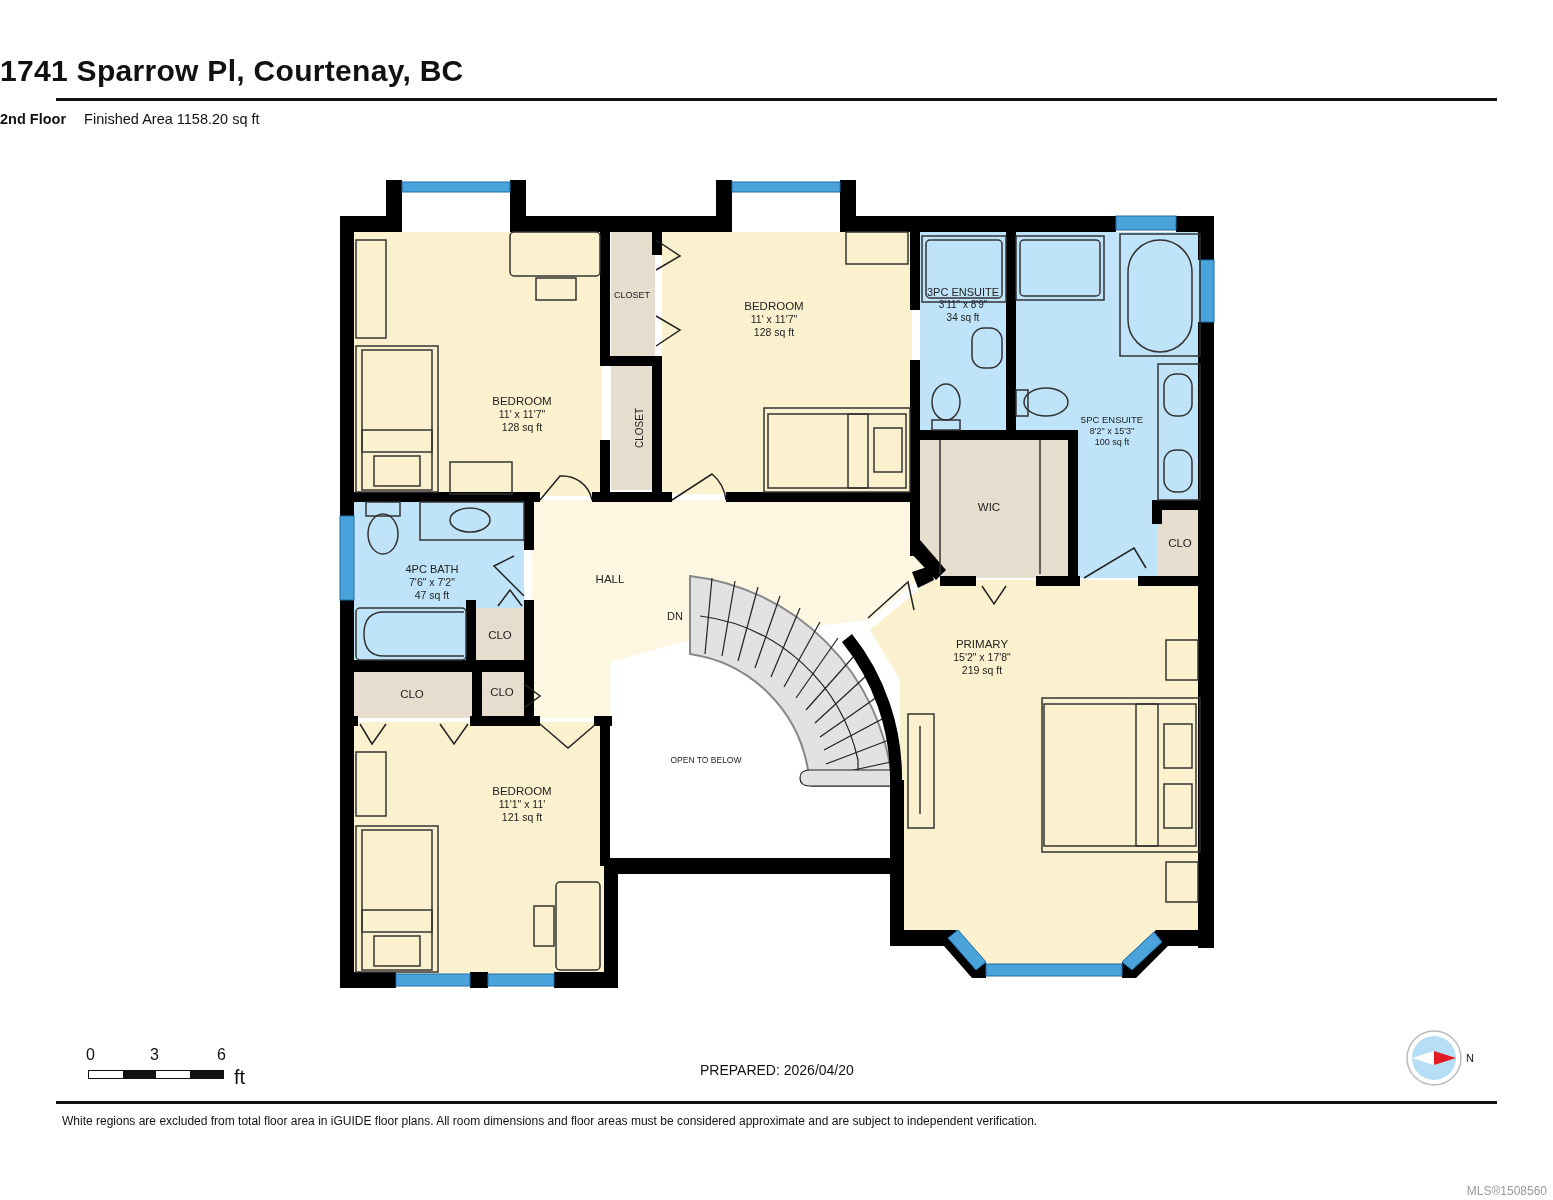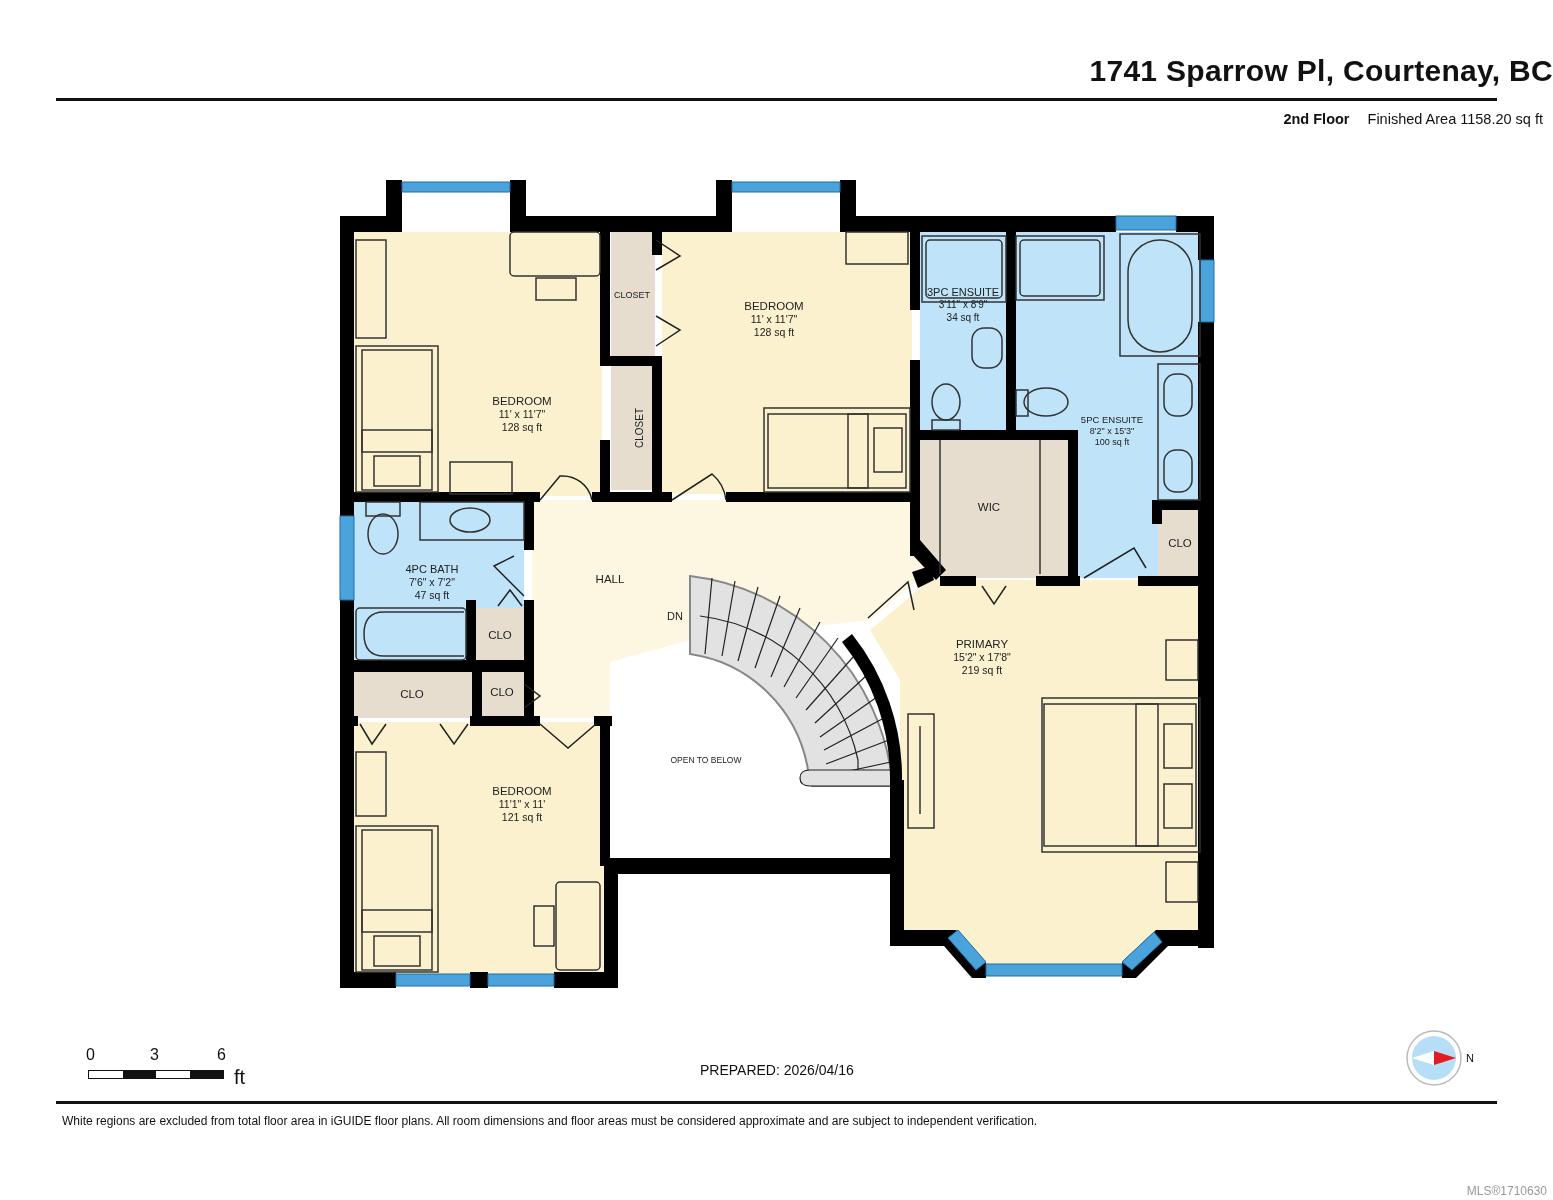--- a/index.html
+++ b/index.html
@@ -1,19 +1,19 @@
 <!DOCTYPE html>
 <html><head>
 <meta charset="utf-8">
 <style>
   html, body { margin: 0; padding: 0; background: #ffffff; }
   body { width: 1553px; height: 1200px; position: relative; overflow: hidden; font-family: "Liberation Sans", sans-serif; color: #111; }
-  .title { position: absolute; left: 0; top: 54px; width: 1553px; text-align: right; font-size: 30px; font-weight: bold; letter-spacing: 0.3px; }
+  .title { position: absolute; left: 0; top: 54px; width: 1553px; text-align: left; font-size: 30px; font-weight: bold; letter-spacing: 0.3px; }
   .rule { position: absolute; left: 56px; width: 1441px; height: 3px; background: #111; }
-  .subtitle { position: absolute; top: 111px; left: 0; width: 1543px; text-align: right; font-size: 14.5px; }
+  .subtitle { position: absolute; top: 111px; left: 0; width: 1543px; text-align: left; font-size: 14.5px; }
   .subtitle .floor { font-weight: bold; margin-right: 14px; }
   svg.plan { position: absolute; left: 0; top: 0; }
   .lbl { font-family: "Liberation Sans", sans-serif; fill: #222; text-anchor: middle; }
   .scale { position: absolute; left: 86px; top: 1046px; width: 170px; height: 40px; }
   .scale .n { position: absolute; top: 0; font-size: 16px; }
   .scale .bar { position: absolute; top: 24px; left: 2px; height: 7px; border: 1px solid #111; display: flex; width: 134px; }
   .scale .bar span { flex: 1; }
   .scale .ft { position: absolute; left: 148px; top: 20px; font-size: 20px; }
   .prepared { position: absolute; left: 700px; top: 1062px; font-size: 14px; }
   .compass { position: absolute; left: 1406px; top: 1030px; width: 56px; height: 56px; }
@@ -300,27 +300,27 @@
   <span class="n" style="left:131px">6</span>
   <div class="bar">
     <span style="background:#fff"></span>
       <span style="background:#111"></span>
       <span style="background:#fff"></span>
       <span style="background:#111"></span>
   </div>
   <span class="ft">ft</span>
 </div>
 
-<div class="prepared">PREPARED: 2026/04/16</div>
+<div class="prepared">PREPARED: 2026/04/20</div>
 
 <div class="compass">
   <svg width="72" height="56" viewBox="0 0 72 56">
     <circle cx="28" cy="28" r="27" fill="#fff" stroke="#bbb" stroke-width="1.5"></circle>
     <circle cx="28" cy="28" r="22" fill="#b6dff7"></circle>
     <polygon points="6,28 28,21 28,35" fill="#fff"></polygon>
     <polygon points="28,21 50,28 28,35" fill="#e31b23"></polygon>
     <text x="60" y="32" font-size="11" font-family="Liberation Sans, sans-serif" fill="#111">N</text>
   </svg>
 </div>
 
 <div class="rule" style="top:1101px"></div>
 <div class="disclaimer">White regions are excluded from total floor area in iGUIDE floor plans. All room dimensions and floor areas must be considered approximate and are subject to independent verification.</div>
-<div class="mls">MLS®1710630</div>
+<div class="mls">MLS®1508560</div>
 
 </body></html>

